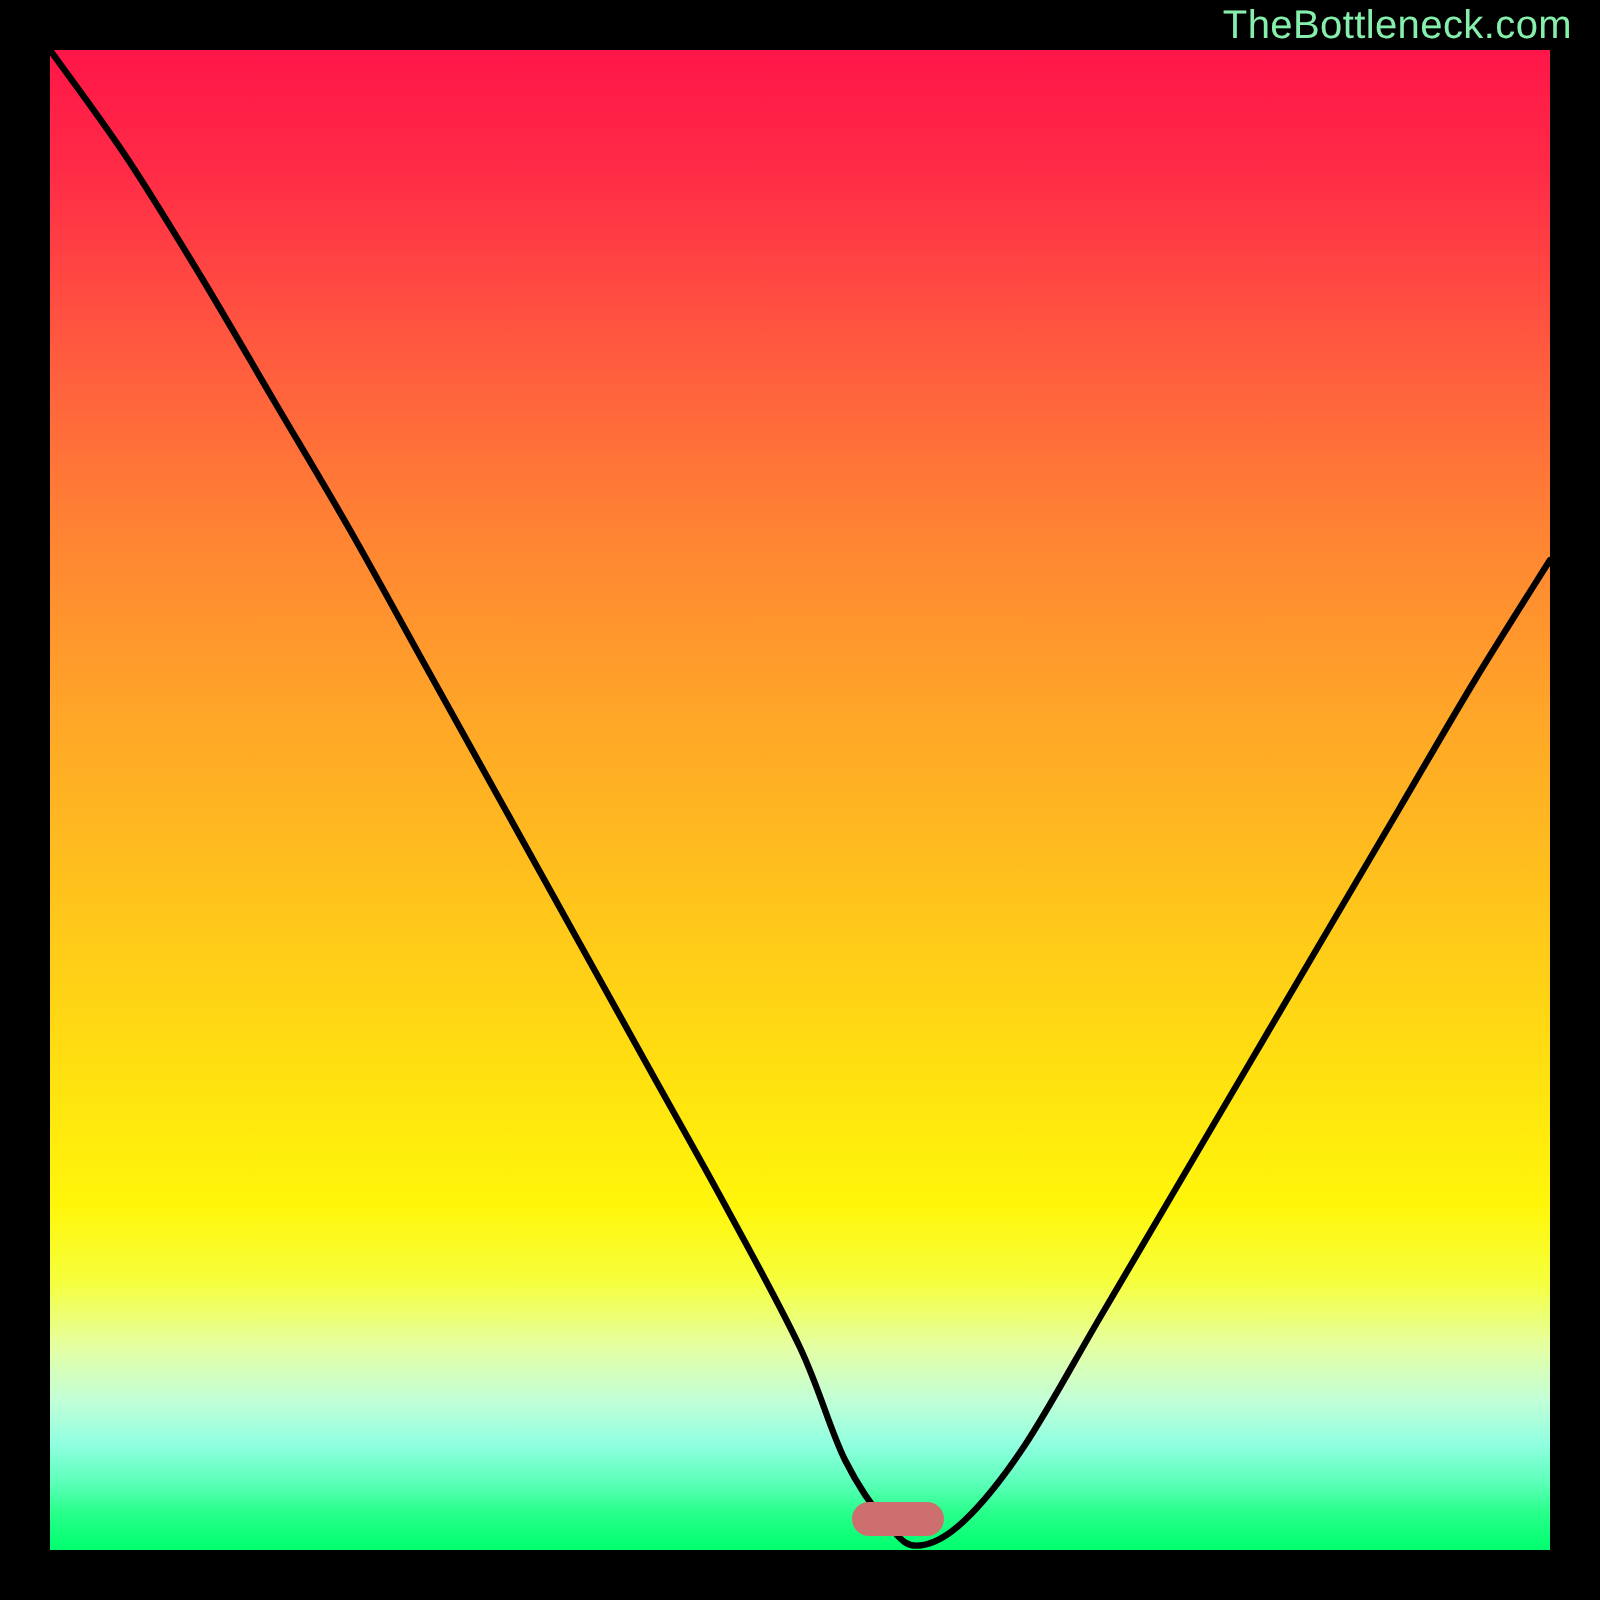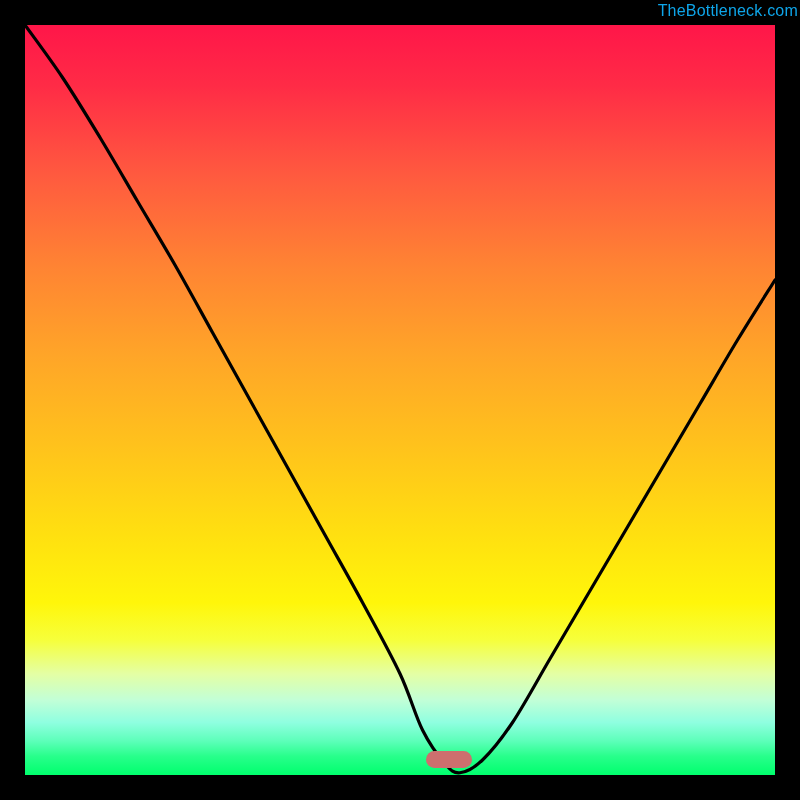--- a/index.html
+++ b/index.html
@@ -48,23 +48,23 @@
     top: 0;
   }
   .marker {
     position: absolute;
     background: #cd6f6e;
     border-radius: 9px;
   }
   .watermark {
     position: absolute;
     top: 2px;
-    right: 2px;
-    color: #0ea5e9;
-    font-size: 16px;
+    right: 14px;
+    color: #86efac;
+    font-size: 20px;
     font-weight: 500;
     letter-spacing: 0.2px;
   }
 </style>
 </head>
 <body>
 
 <div class="frame">
 
   <div class="plot-area">

